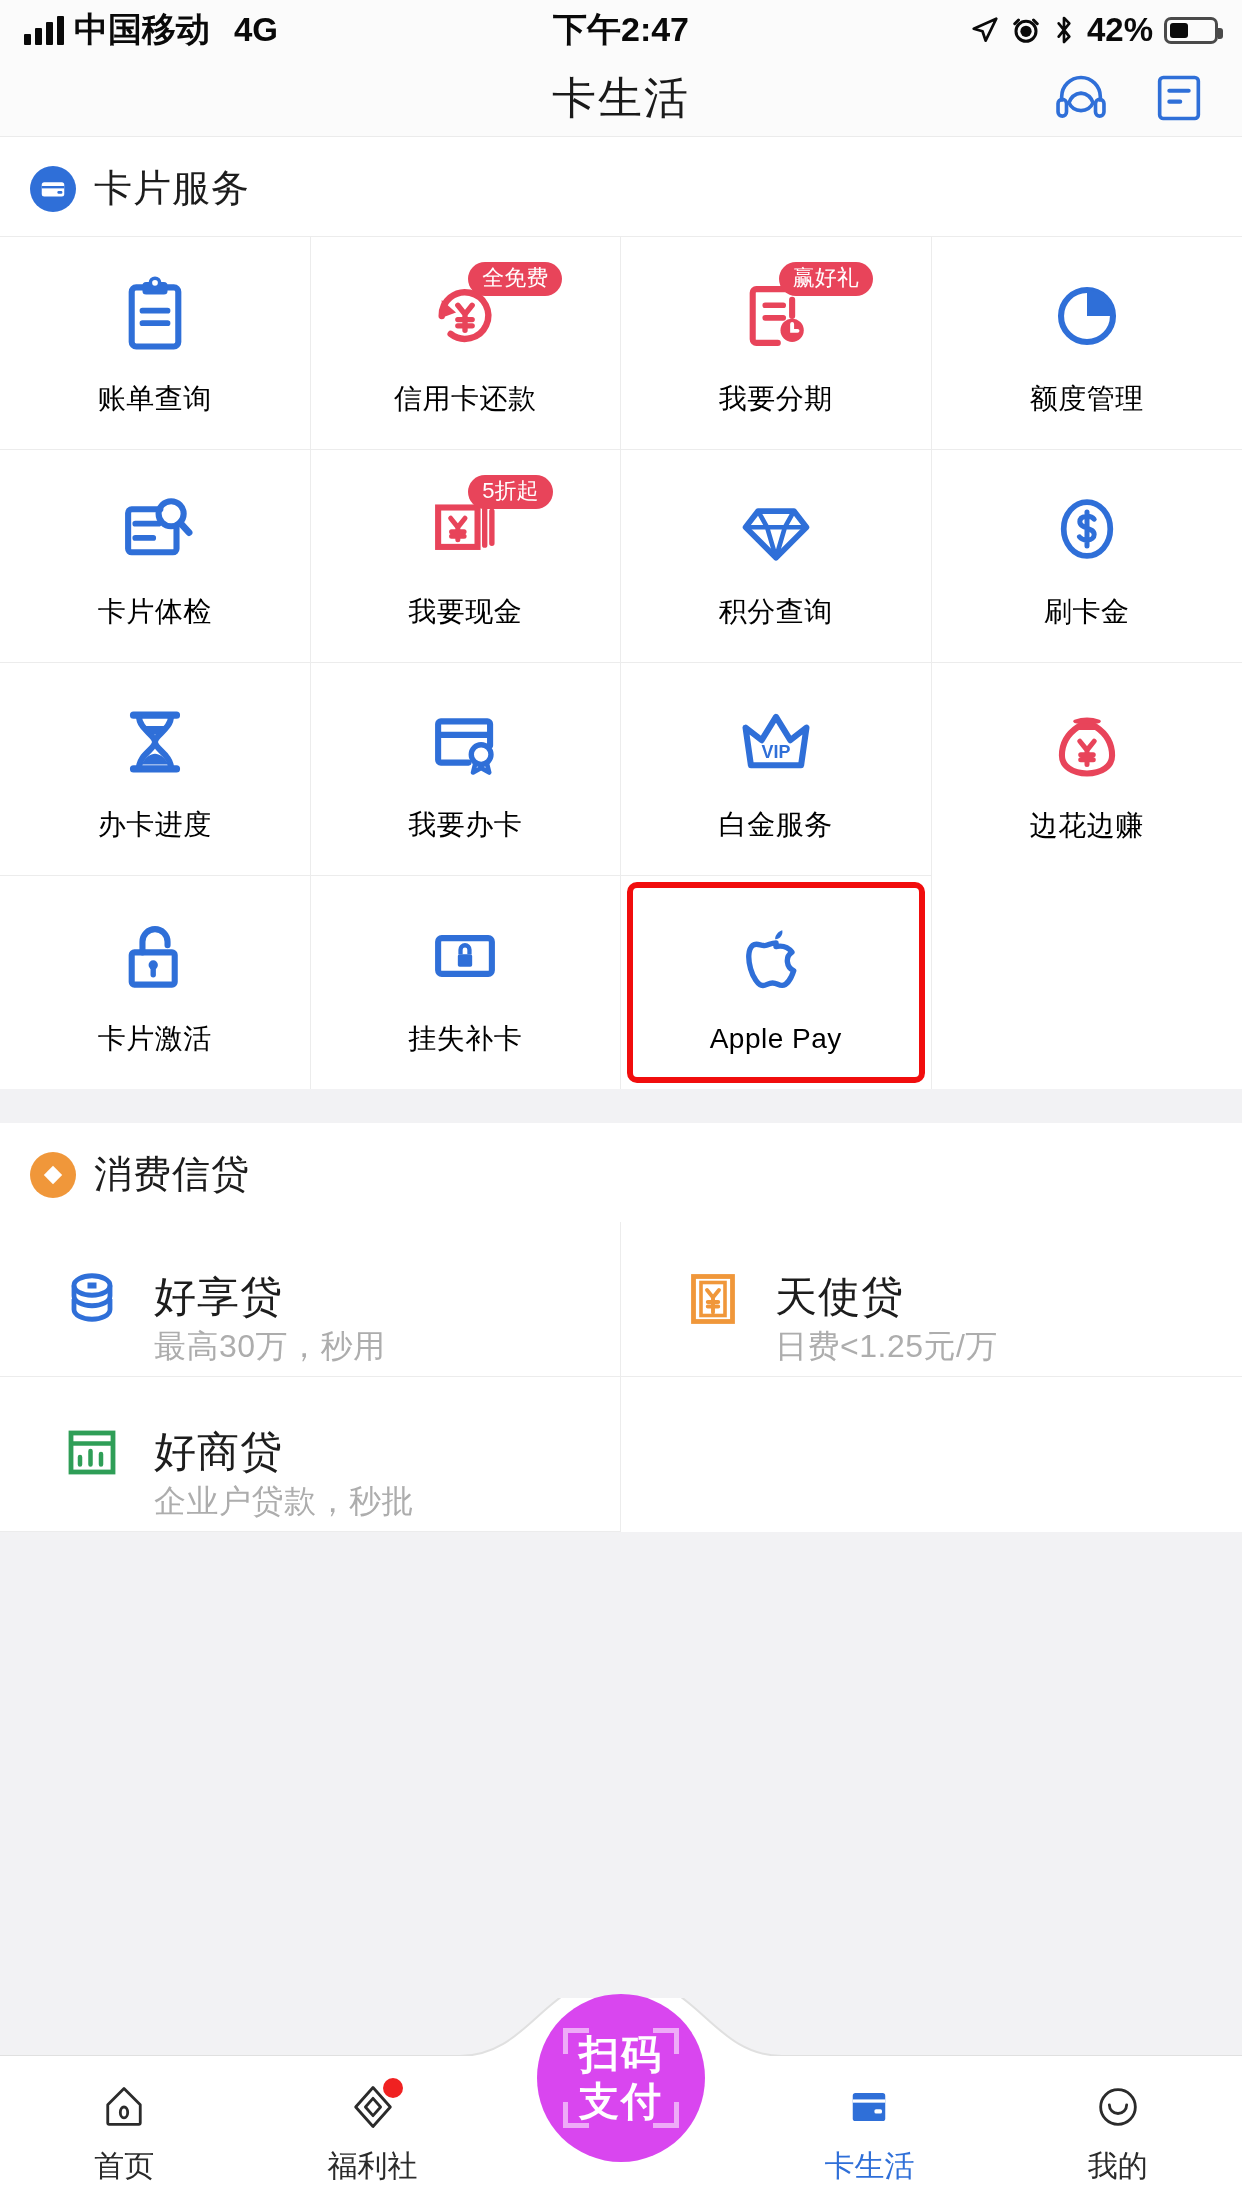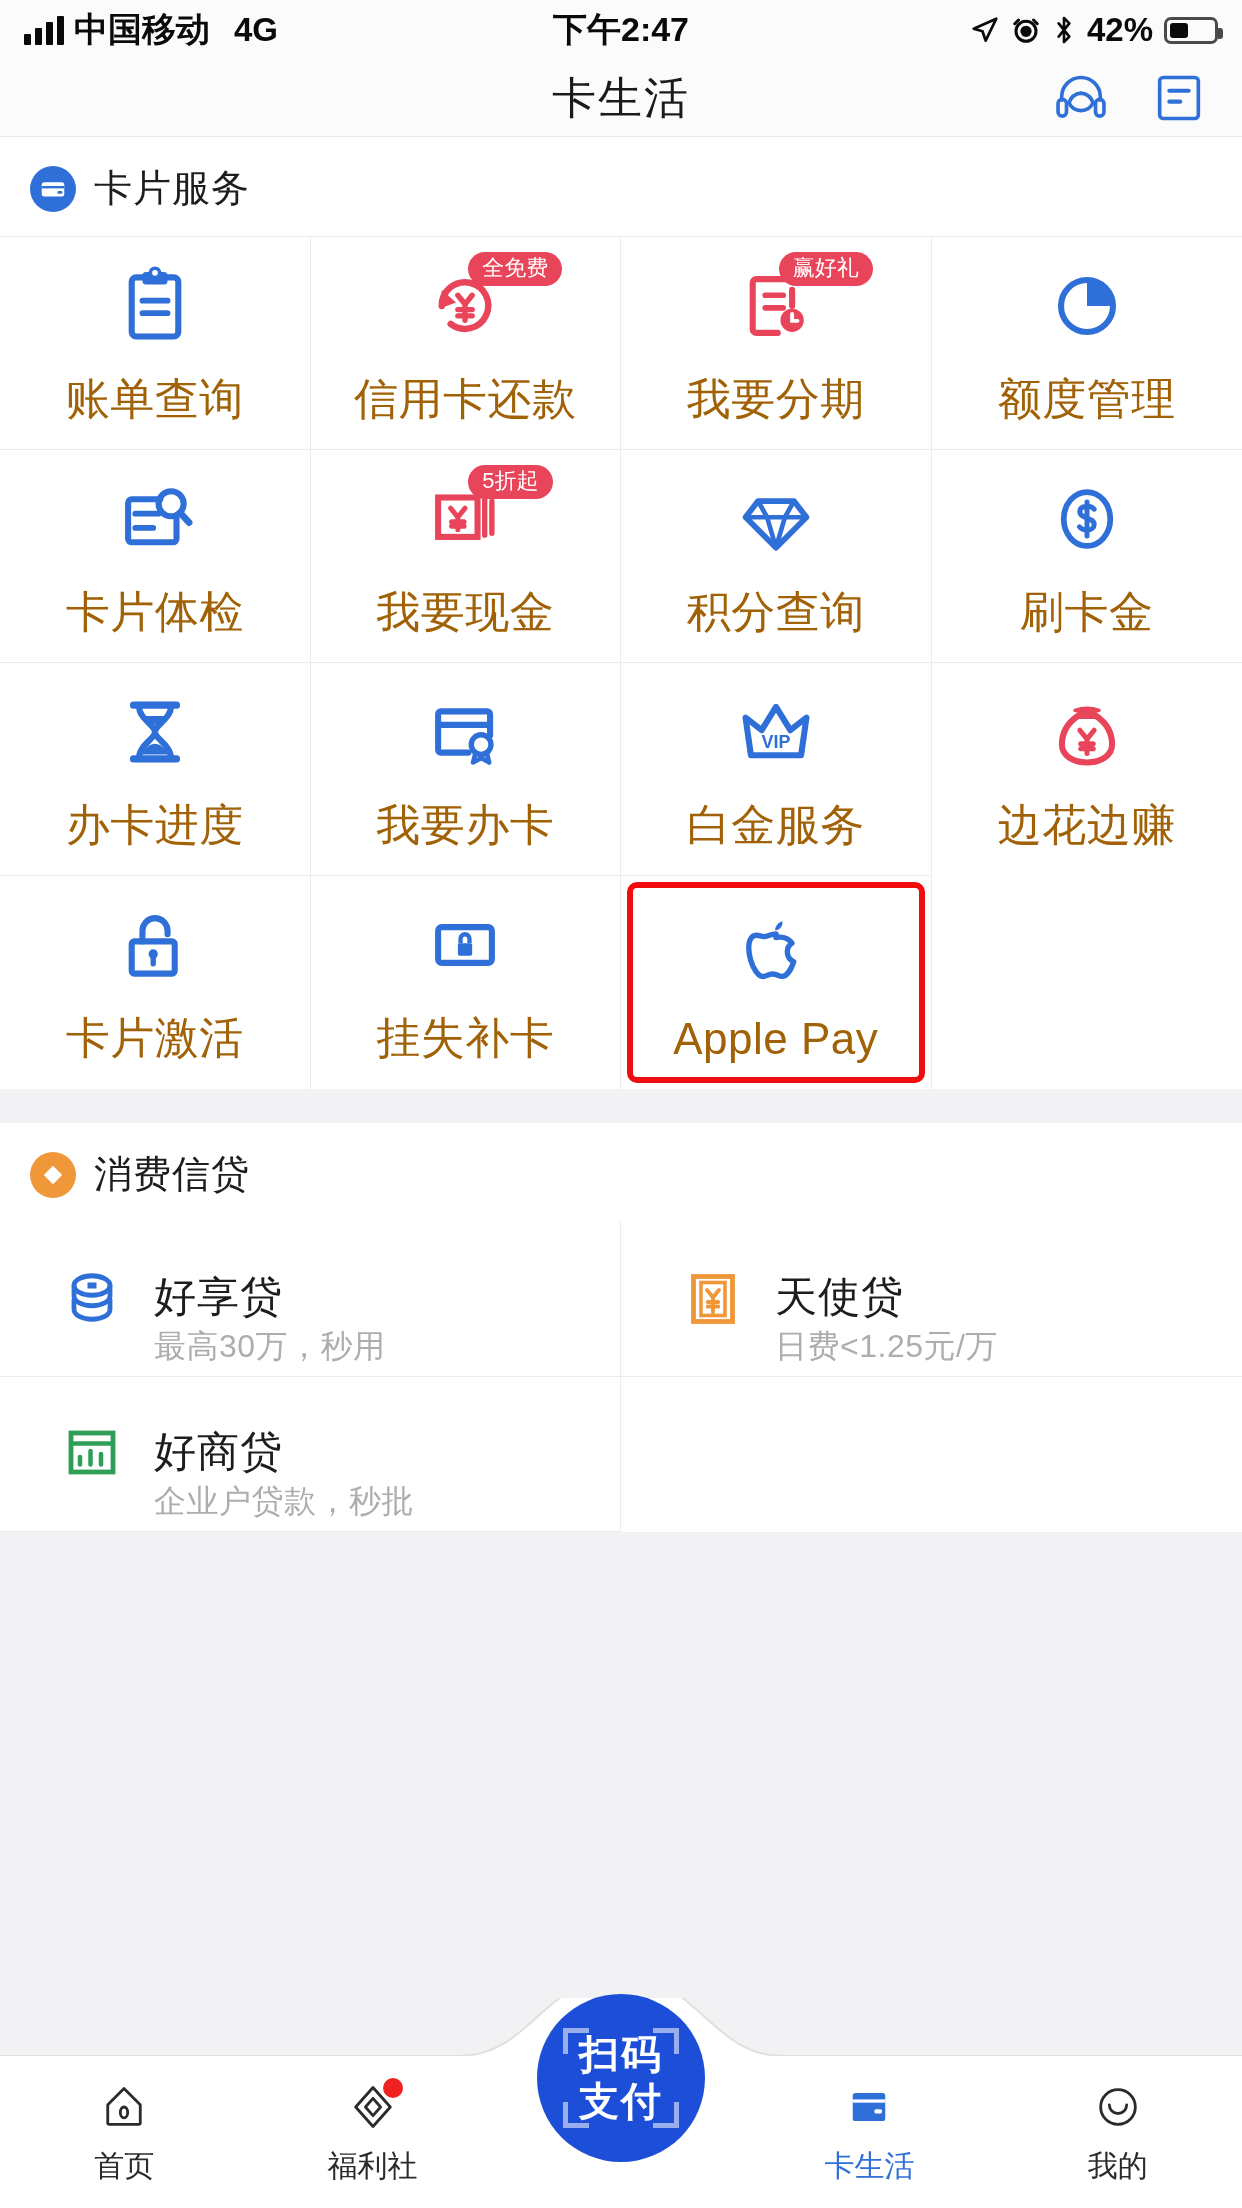--- a/index.html
+++ b/index.html
@@ -79,21 +79,21 @@
     height:213px;
     display:flex; flex-direction:column;
     align-items:center; justify-content:center;
     position:relative;
     border-right:1px solid #ececec;
     border-bottom:1px solid #ececec;
   }
   .cell:nth-child(4n){ border-right:none; }
   .grid .cell:nth-last-child(-n+4){ border-bottom:none; }
   .icon-wrap{ position:relative; height:96px; display:flex; align-items:center; justify-content:center;}
-  .cell-label{ font-size:44px; color:#a16207; margin-top:16px; letter-spacing:0.5px;}
+  .cell-label{ font-size:28px; color:#000000; margin-top:16px; letter-spacing:0.5px;}
   .badge{
     position:absolute; left:46px; top:-6px;
     background:#e8445a; color:#fff; font-size:22px;
     padding:4px 14px 6px 14px; border-radius:20px;
     white-space:nowrap; line-height:1.1;
   }
   .cell.highlight{ }
   .hl-box{
     position:absolute; left:6px; top:6px; right:6px; bottom:6px;
     border:6px solid #f10d0d; border-radius:10px; pointer-events:none;
@@ -135,21 +135,21 @@
   .tab-label{ font-size:30px; color:#2b2b2b;}
   .tab.active .tab-label{ color:#2f6fd8;}
   .tab-ico{ height:58px; display:flex; align-items:center; justify-content:center; position:relative;}
   .dot{
     position:absolute; right:-4px; top:0px; width:20px;height:20px;
     background:#f02121; border-radius:50%;
   }
   .scan-btn{
     position:absolute; left:50%; transform:translateX(-50%);
     bottom:46px; width:168px;height:168px;border-radius:50%;
-    background:#1d4ed8; color:#fff; z-index:5;
+    background:#d946ef; color:#fff; z-index:5;
     display:flex; flex-direction:column; align-items:center; justify-content:center;
     line-height:1.18;
   }
   .scan-btn span{ font-size:40px; font-weight:bold; letter-spacing:2px;}
   .scan-corner{ position:absolute; width:26px;height:26px; border:5px solid rgba(255,255,255,.55);}
   .sc-tl{ left:26px; top:34px; border-right:none;border-bottom:none;}
   .sc-tr{ right:26px; top:34px; border-left:none;border-bottom:none;}
   .sc-bl{ left:26px; bottom:34px; border-right:none;border-top:none;}
   .sc-br{ right:26px; bottom:34px; border-left:none;border-top:none;}
 </style>

